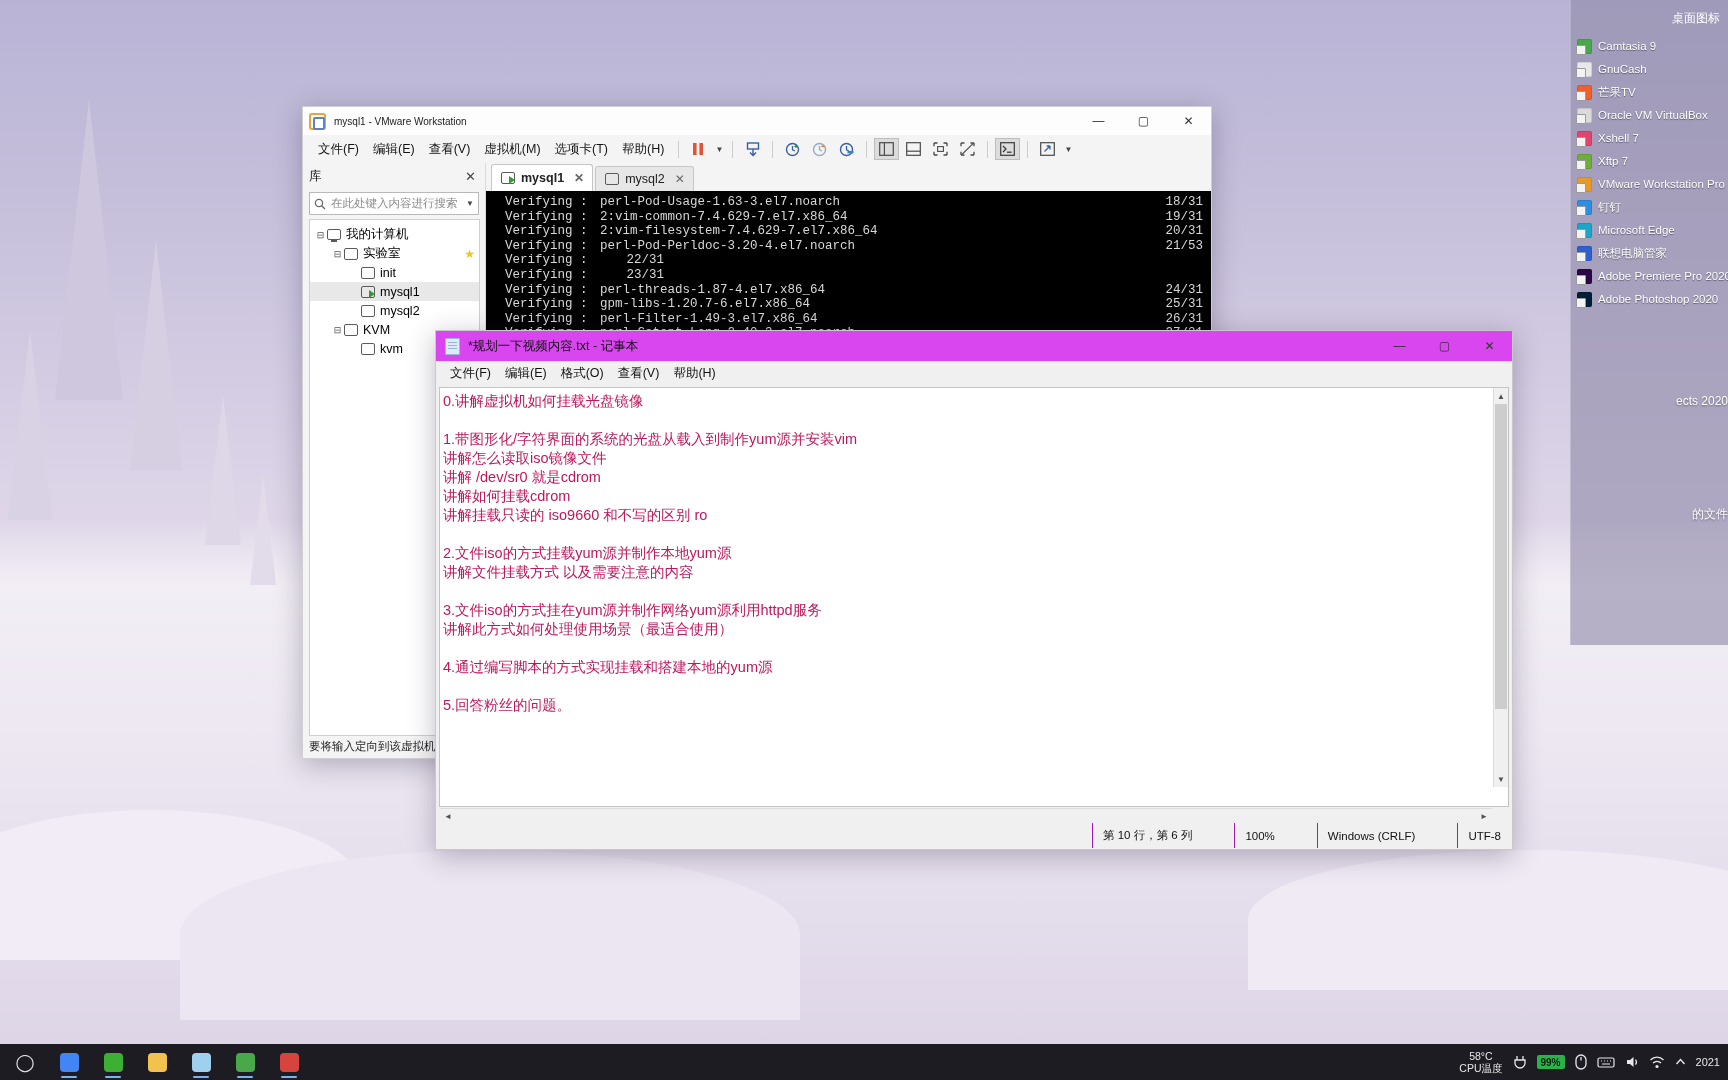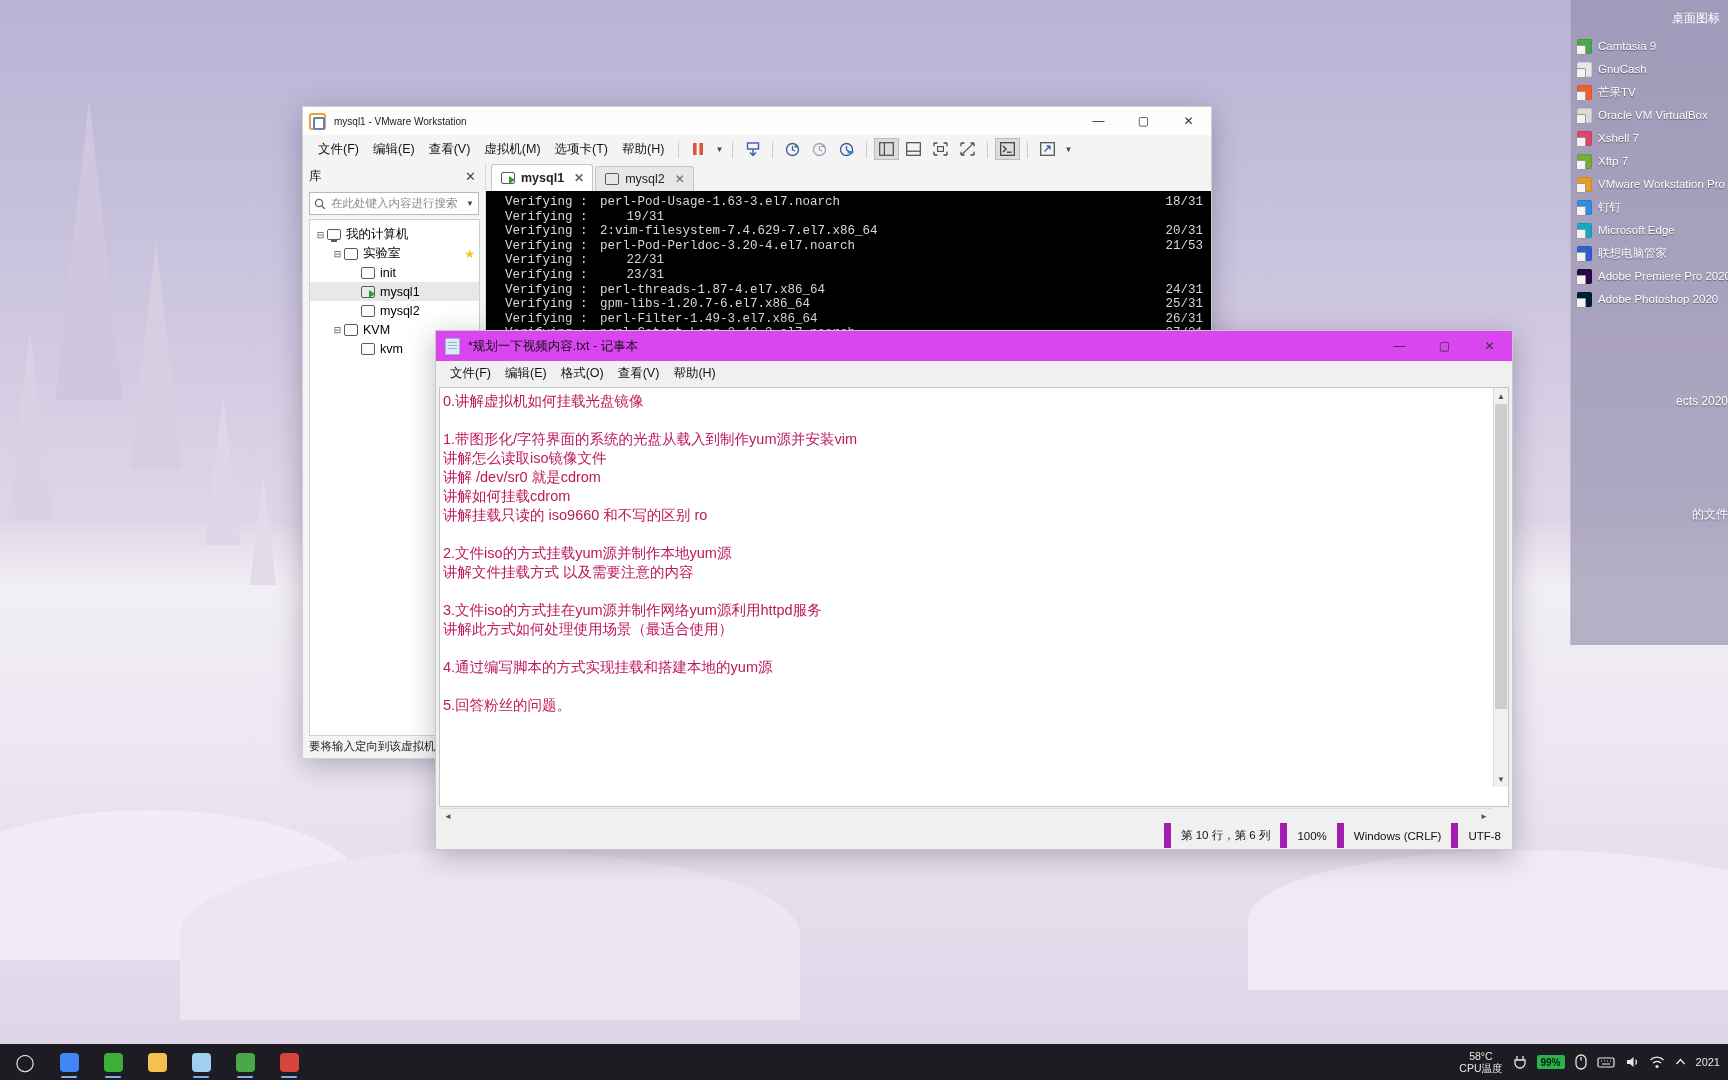--- a/index.html
+++ b/index.html
@@ -151,21 +151,21 @@
   #np-vscroll { position:absolute; right:4px; top:57px; bottom:62px; width:15px; background:#f0f0f0; border-left:1px solid #dcdcdc; }
   #np-vscroll .arr { height:16px; display:flex; align-items:center; justify-content:center; font-size:8px; color:#505050; background:#f0f0f0; }
   #np-vscroll .thumb { position:absolute; top:16px; left:1px; right:1px; height:305px; background:#cdcdcd; }
   #np-hscroll { position:absolute; left:4px; right:20px; bottom:26px; height:15px; background:#f0f0f0; border-top:1px solid #dcdcdc; display:flex; }
   #np-hscroll .arr { width:16px; display:flex; align-items:center; justify-content:center; font-size:8px; color:#505050; }
   #np-hscroll .thumb { flex:1; background:#f0f0f0; }
   #np-status {
     position:absolute; left:1px; right:1px; bottom:1px; height:25px; background:#f0f0f0;
     display:flex; align-items:center; justify-content:flex-end; font-size:11.5px; color:#101010;
   }
-  #np-status .cell { padding:0 10px; height:25px; display:flex; align-items:center; border-left:7px solid #a21caf; }
+  #np-status .cell { padding:0 10px; height:25px; display:flex; align-items:center; border-left:1px solid #a21caf;margin-left:32px; }
 
   
   #taskbar {
     position:absolute; left:0; bottom:0; width:1728px; height:36px;
     background:#1c1c22; display:flex; align-items:center; color:#e8e8e8; font-size:11.5px;
   }
   .tb-left { display:flex; align-items:center; gap:2px; padding-left:4px; }
   .tb-btn { width:42px; height:36px; display:flex; align-items:center; justify-content:center; position:relative; }
   .tb-btn.run::after{ content:""; position:absolute; bottom:2px; left:13px; width:16px; height:2px; background:#7db2f0; border-radius:2px; }
   .tb-right { margin-left:auto; display:flex; align-items:center; gap:9px; padding-right:8px; }
@@ -428,21 +428,21 @@
             <span class="x">✕</span>
           </div>
           <div class="vtab">
             <span class="tico ico-vm"></span>
             <span>mysql2</span>
             <span class="x">✕</span>
           </div>
         </div>
       <div id="vmw-screen">
           <div class="trow"><span class="tcol1">  Verifying</span><span class="tcol2">:</span><span class="tcol3">perl-Pod-Usage-1.63-3.el7.noarch</span><span class="tcol4">18/31</span></div>
-          <div class="trow"><span class="tcol1">  Verifying</span><span class="tcol2">:</span><span class="tcol4">19/31</span></div>
+          <div class="trow"><span class="tcol1">  Verifying</span><span class="tcol2">:</span><span class="tcol3">2:vim-common-7.4.629-7.el7.x86_64</span><span class="tcol4">19/31</span></div>
           <div class="trow"><span class="tcol1">  Verifying</span><span class="tcol2">:</span><span class="tcol3">2:vim-filesystem-7.4.629-7.el7.x86_64</span><span class="tcol4">20/31</span></div>
           <div class="trow"><span class="tcol1">  Verifying</span><span class="tcol2">:</span><span class="tcol3">perl-Pod-Perldoc-3.20-4.el7.noarch</span><span class="tcol4">21/53</span></div>
           <div class="trow"><span class="tcol1">  Verifying</span><span class="tcol2">:</span><span class="tcol4">22/31</span></div>
           <div class="trow"><span class="tcol1">  Verifying</span><span class="tcol2">:</span><span class="tcol4">23/31</span></div>
           <div class="trow"><span class="tcol1">  Verifying</span><span class="tcol2">:</span><span class="tcol3">perl-threads-1.87-4.el7.x86_64</span><span class="tcol4">24/31</span></div>
           <div class="trow"><span class="tcol1">  Verifying</span><span class="tcol2">:</span><span class="tcol3">gpm-libs-1.20.7-6.el7.x86_64</span><span class="tcol4">25/31</span></div>
           <div class="trow"><span class="tcol1">  Verifying</span><span class="tcol2">:</span><span class="tcol3">perl-Filter-1.49-3.el7.x86_64</span><span class="tcol4">26/31</span></div>
           <div class="trow"><span class="tcol1">  Verifying</span><span class="tcol2">:</span><span class="tcol3">perl-Getopt-Long-2.40-3.el7.noarch</span><span class="tcol4">27/31</span></div>
         </div>
     </div>

